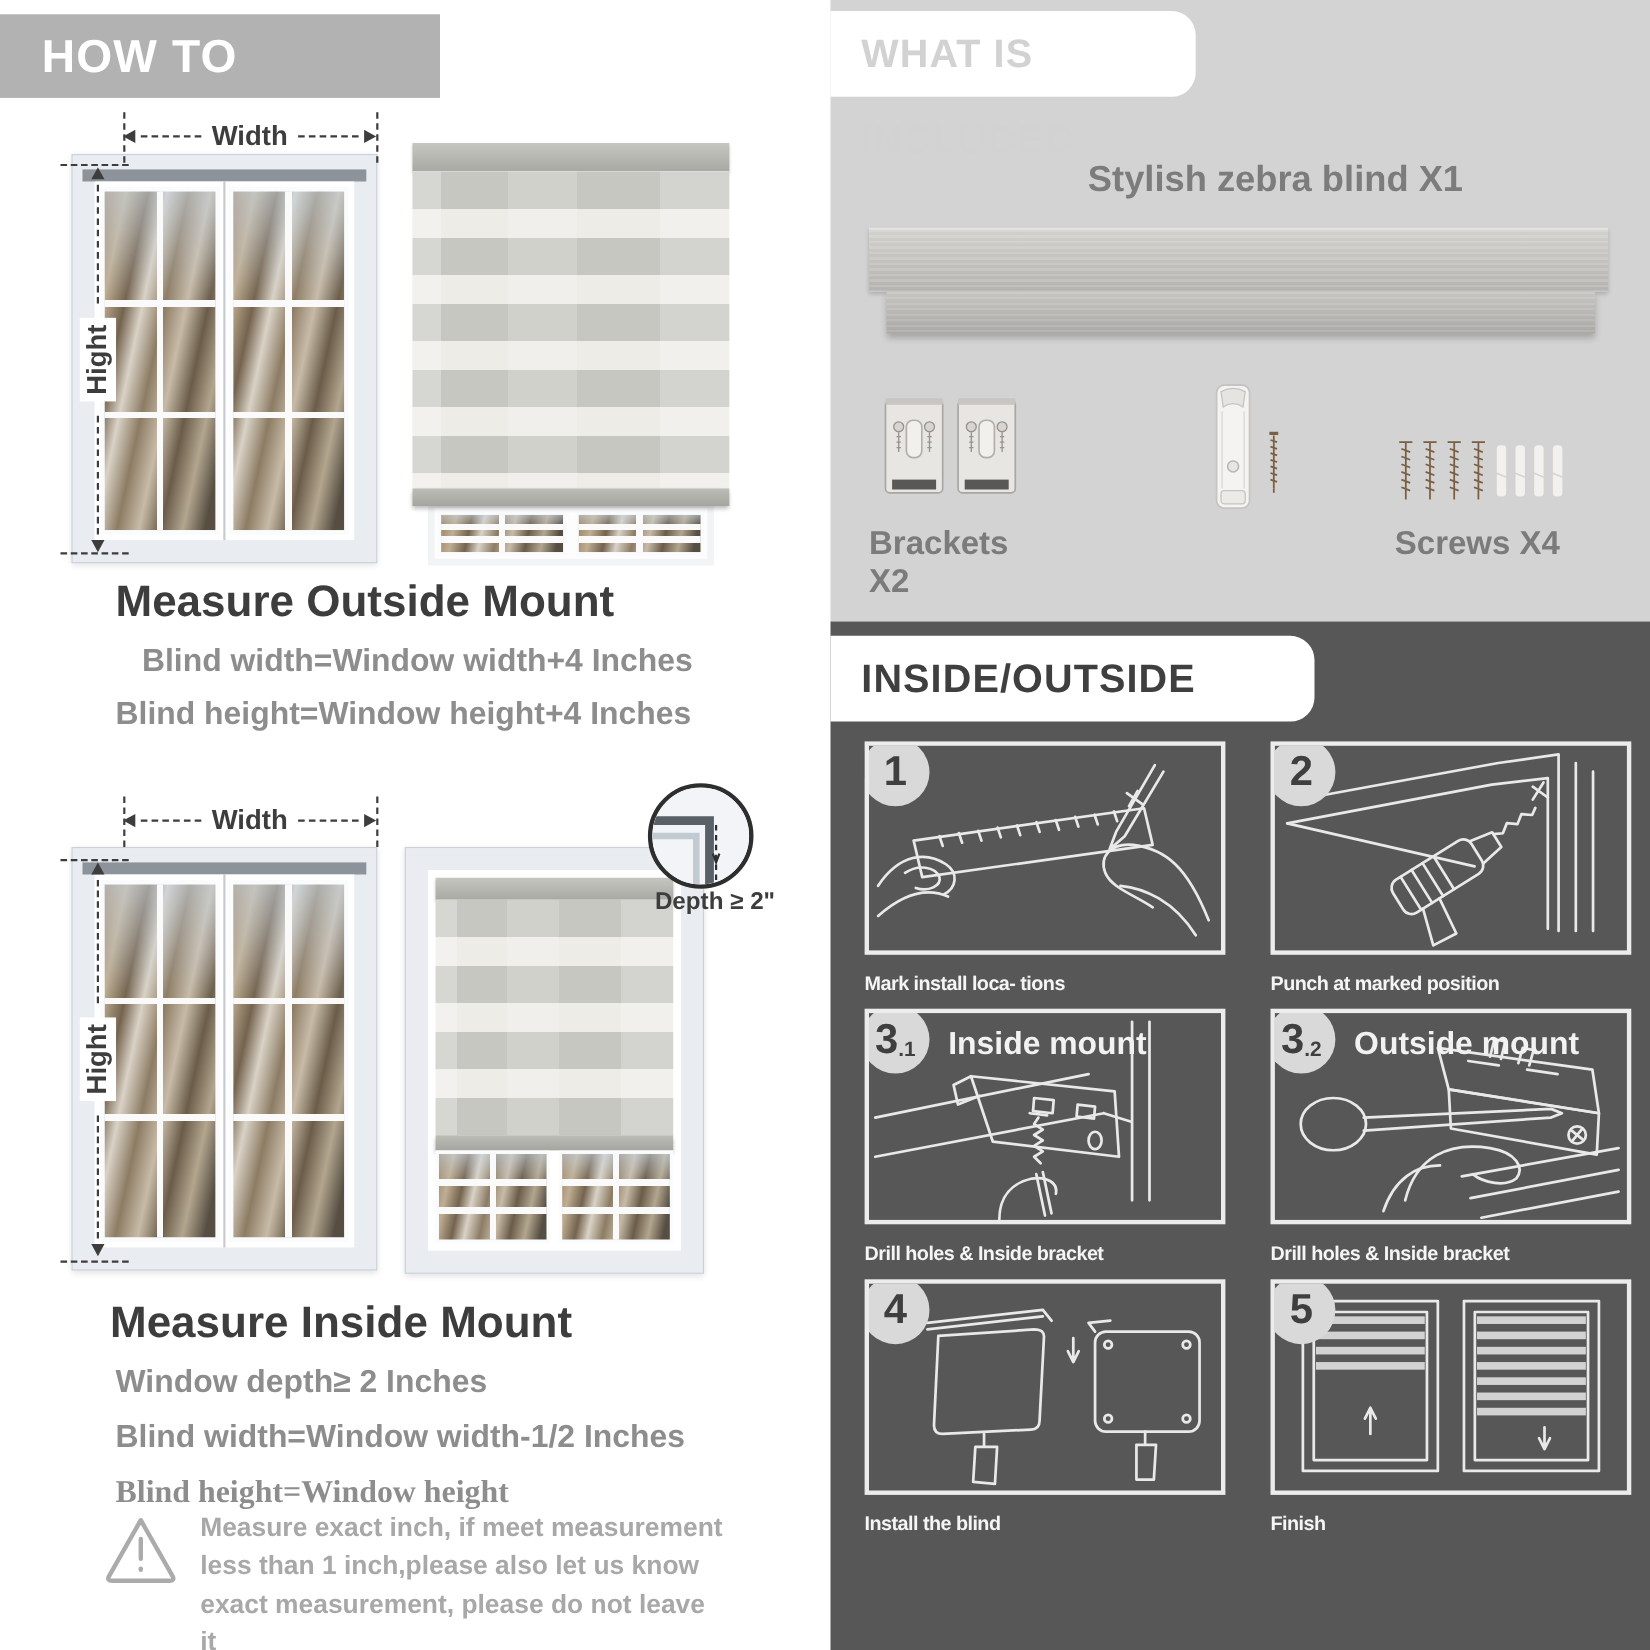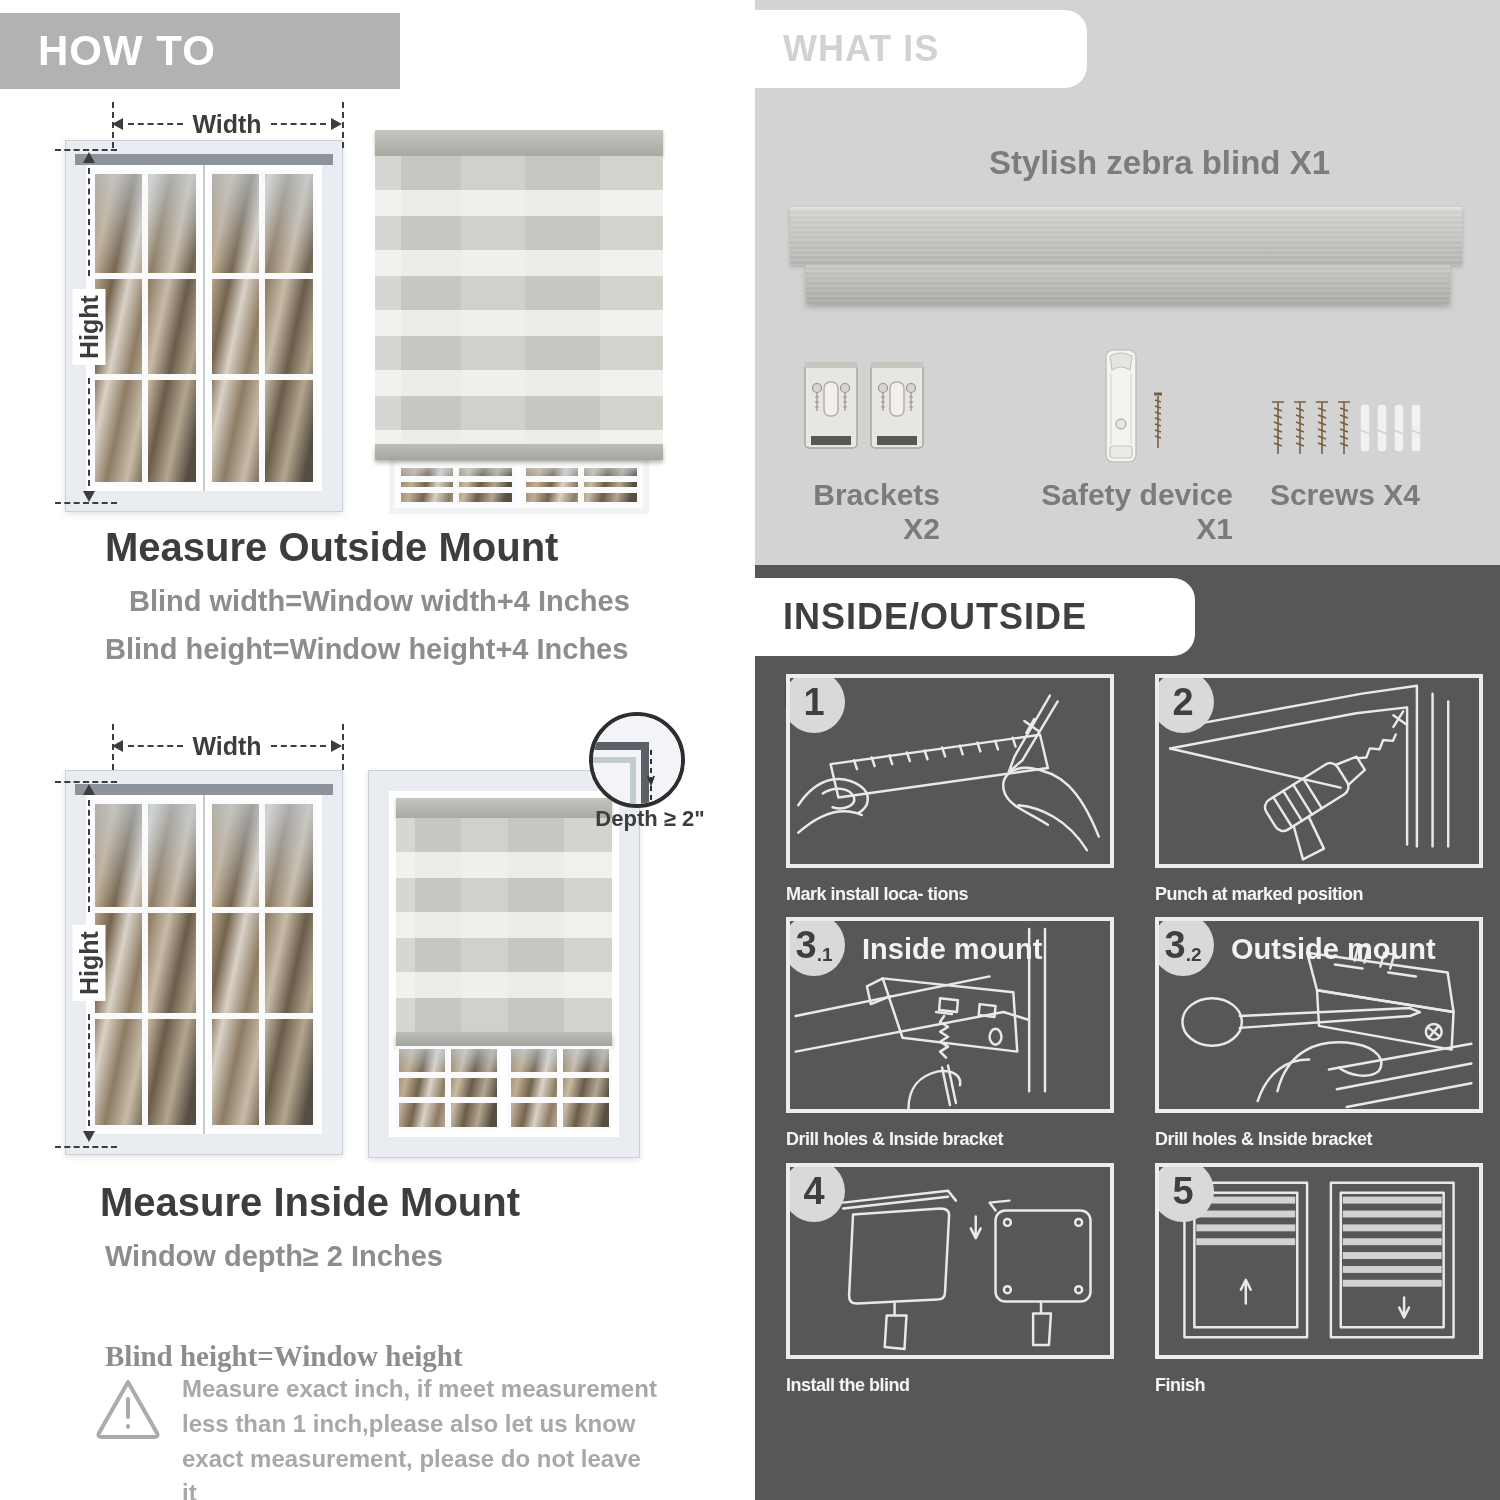--- a/index.html
+++ b/index.html
@@ -15,21 +15,21 @@
   .panel-dark{background:#575757;}
   .white-box{background:#fff;border-radius:0 22px 22px 0;font-weight:700;line-height:78px;
              padding-left:28px;letter-spacing:1px;}
   .wb-light{color:#d2d2d2;font-size:36px;}
   .wb-dark{color:#3f3f3f;font-size:36px;}
 
   
   .m-title{font-size:40px;font-weight:700;color:#3d3d3d;white-space:nowrap;}
   .m-line{font-size:29px;font-weight:700;color:#8d8d8d;white-space:nowrap;}
   .prod-label{font-size:33px;font-weight:700;color:#7c7c7c;text-align:center;margin-left:32px;}
-  .item-cap{font-size:30px;font-weight:700;color:#7b7b7b;text-align:right;}
+  .item-cap{font-size:30px;font-weight:700;color:#7b7b7b;text-align:left;}
   .warn-text{font-size:24px;font-weight:700;color:#a8a8a8;line-height:1.45;}
   .step-cap{font-size:18px;font-weight:700;color:#f5f5f5;letter-spacing:-0.5px;white-space:nowrap;}
   .depth-label{font-size:22px;font-weight:700;color:#3d3d3d;text-align:center;white-space:nowrap;}
 
   
   .pw{background:#e9edf2;border:1px solid #c9d1d9;box-shadow:0 2px 6px rgba(0,0,0,.12);}
   .pw-lintel{position:absolute;top:13px;left:9px;right:9px;height:11px;background:#8d939b;}
   .pw-glass{position:absolute;top:24px;left:20px;right:20px;bottom:20px;background:#fff;
             display:flex;gap:8px;padding:5px;}
   .pw-glass::after{content:"";position:absolute;top:0;bottom:0;left:50%;width:2px;margin-left:-1px;background:#9aa0a8;opacity:.55;}
@@ -203,20 +203,21 @@
       <path d="M0,30 L52,30 L52,88" fill="none" stroke="#5a6068" stroke-width="8"></path>
       <path d="M0,44 L40,44 L40,88" fill="none" stroke="#c2cad2" stroke-width="6"></path>
       <path d="M58,34 L58,84" fill="none" stroke="#2e2e2e" stroke-width="2" stroke-dasharray="5 4"></path>
       <path d="M55,60 l3,8 l3,-8" fill="none" stroke="#2e2e2e" stroke-width="2"></path>
     </svg>
   </div>
   <div class="abs depth-label" style="left:580px;top:806px;width:140px;">Depth ≥ 2"</div>
 
   <div class="abs m-title" style="left:100px;top:1180px;">Measure Inside Mount</div>
   <div class="abs m-line" style="left:105px;top:1240px;">Window depth≥ 2 Inches</div>
+  <div class="abs m-line" style="left:105px;top:1290px;">Blind width=Window width-1/2 Inches</div>
   <div class="abs m-line" style="left:105px;top:1340px;font-family:Liberation Serif, serif;">Blind height=Window height</div>
 
   <svg class="abs warn-svg" style="left:93px;top:1376px;" width="70" height="66" viewBox="0 0 70 66">
     <path d="M35,6 L64,57 Q66,61 61,61 L9,61 Q4,61 6,57 Z"></path>
     <path d="M35,23 L35,41"></path>
     <path d="M35,50 L35,51"></path>
   </svg>
   <div class="abs warn-text" style="left:182px;top:1372px;width:478px;">Measure exact inch, if meet measurement less than 1 inch,please also let us know exact measurement, please do not leave it</div>
 
   <div class="abs panel-top" style="left:755px;top:0;width:745px;height:565px;"></div>
@@ -256,21 +257,20 @@
     <path d="M8,8 Q19,2 30,8 L28,22 Q19,16 10,22 Z" fill="#e6e4e1" stroke="#c6c4c0" stroke-width="1.2"></path>
     <path d="M9,26 L9,96 M29,26 L29,96" stroke="#dddbd7" stroke-width="1.4" fill="none"></path>
     <circle cx="19" cy="76" r="5" fill="#e8e6e3" stroke="#b8b6b2" stroke-width="1.4"></circle>
     <rect x="8" y="98" width="22" height="12" rx="3" fill="#eceae7" stroke="#c6c4c0" stroke-width="1.2"></rect>
     <g stroke="#7b5f42" stroke-width="1.6" fill="none">
       <path d="M52,46 l8,0" stroke-width="3"></path>
       <path d="M56,48 l0,48"></path>
       <path d="M53,52 l6,2 M53,58 l6,2 M53,64 l6,2 M53,70 l6,2 M53,76 l6,2 M53,82 l6,2 M53,88 l6,2 M56,96 l0,4"></path>
     </g>
   </svg>
-  <div class="abs item-cap" style="left:1028px;top:478px;width:205px;">Safety device X1</div>
 
   <svg class="abs" style="left:1268px;top:396px;" width="160" height="68" viewBox="0 0 160 68">
     <g stroke="#7b5f42" stroke-width="1.6" fill="none">
       <path d="M4,6 l12,0 M10,6 l0,52 M6,12 l8,3 M6,19 l8,3 M6,26 l8,3 M6,33 l8,3 M6,40 l8,3 M6,47 l8,3"></path>
       <path d="M26,6 l12,0 M32,6 l0,52 M28,12 l8,3 M28,19 l8,3 M28,26 l8,3 M28,33 l8,3 M28,40 l8,3 M28,47 l8,3"></path>
       <path d="M48,6 l12,0 M54,6 l0,52 M50,12 l8,3 M50,19 l8,3 M50,26 l8,3 M50,33 l8,3 M50,40 l8,3 M50,47 l8,3"></path>
       <path d="M70,6 l12,0 M76,6 l0,52 M72,12 l8,3 M72,19 l8,3 M72,26 l8,3 M72,33 l8,3 M72,40 l8,3 M72,47 l8,3"></path>
     </g>
     <g fill="#f2f1ef" stroke="#d4d2ce" stroke-width="1.4">
       <rect x="92" y="8" width="10" height="48" rx="4"></rect>

